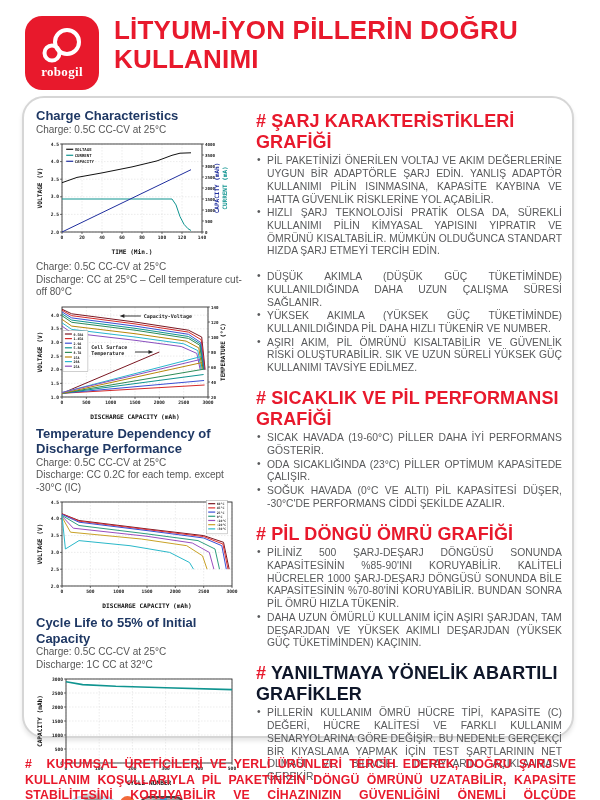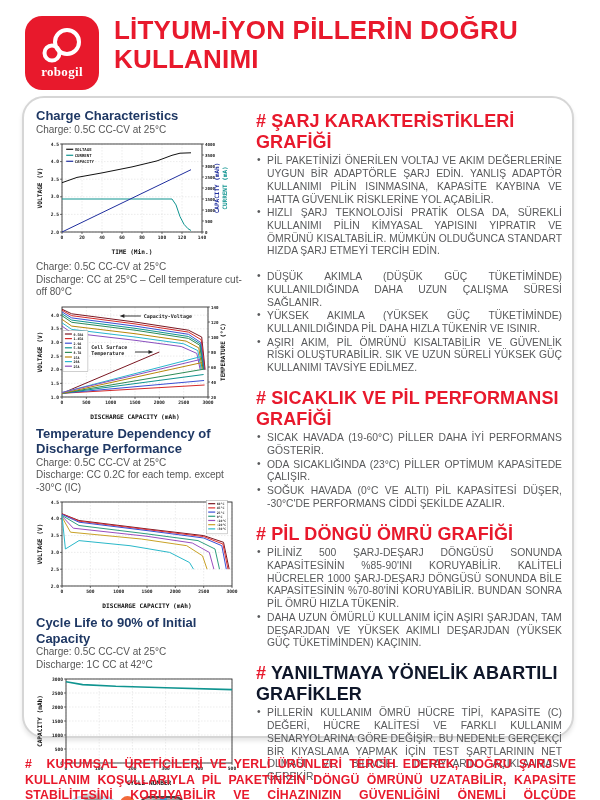--- a/index.html
+++ b/index.html
@@ -323,23 +323,23 @@
             <line x1="172.2" y1="24.48" x2="179.2" y2="24.48" stroke="#9a4fbf" stroke-width="1.2"></line>
             <text x="180.7" y="25.98" font-size="3.2" font-weight="bold" fill="#222" font-family="DejaVu Sans Mono, monospace">-10°C</text>
             <line x1="172.2" y1="28.68" x2="179.2" y2="28.68" stroke="#c9a227" stroke-width="1.2"></line>
             <text x="180.7" y="30.18" font-size="3.2" font-weight="bold" fill="#222" font-family="DejaVu Sans Mono, monospace">-20°C</text>
             <line x1="172.2" y1="32.88" x2="179.2" y2="32.88" stroke="#2ab8c9" stroke-width="1.2"></line>
             <text x="180.7" y="34.38" font-size="3.2" font-weight="bold" fill="#222" font-family="DejaVu Sans Mono, monospace">-30°C</text>
           </svg>
       </div>
 
       <div class="chart-block">
-        <div class="chart-title">Cycle Life to 90% of Initial Capacity</div>
+        <div class="chart-title">Cycle Life to 55% of Initial Capacity</div>
         <div class="chart-sub">Charge: 0.5C CC-CV at 25°C</div>
-        <div class="chart-sub">Discharge: 1C CC at 42°C</div>
+        <div class="chart-sub">Discharge: 1C CC at 32°C</div>
         <svg class="chart" id="c4" width="204" height="114" viewBox="0 0 204 114">
             <line x1="30" y1="6" x2="30" y2="90" stroke="#cfcfcf" stroke-width="0.4" stroke-dasharray="1.5,1.5"></line>
             <line x1="63.2" y1="6" x2="63.2" y2="90" stroke="#cfcfcf" stroke-width="0.4" stroke-dasharray="1.5,1.5"></line>
             <line x1="96.4" y1="6" x2="96.4" y2="90" stroke="#cfcfcf" stroke-width="0.4" stroke-dasharray="1.5,1.5"></line>
             <line x1="129.6" y1="6" x2="129.6" y2="90" stroke="#cfcfcf" stroke-width="0.4" stroke-dasharray="1.5,1.5"></line>
             <line x1="162.8" y1="6" x2="162.8" y2="90" stroke="#cfcfcf" stroke-width="0.4" stroke-dasharray="1.5,1.5"></line>
             <line x1="196" y1="6" x2="196" y2="90" stroke="#cfcfcf" stroke-width="0.4" stroke-dasharray="1.5,1.5"></line>
             <line x1="30" y1="90" x2="196" y2="90" stroke="#cfcfcf" stroke-width="0.4" stroke-dasharray="1.5,1.5"></line>
             <line x1="30" y1="76" x2="196" y2="76" stroke="#cfcfcf" stroke-width="0.4" stroke-dasharray="1.5,1.5"></line>
             <line x1="30" y1="62" x2="196" y2="62" stroke="#cfcfcf" stroke-width="0.4" stroke-dasharray="1.5,1.5"></line>
@@ -441,21 +441,21 @@
         <section>
           <h2><span class="hash">#</span><span class="t-red"> ŞARJ KARAKTERİSTİKLERİ GRAFİĞİ</span></h2>
           <ul>
             <li>PİL PAKETİNİZİ ÖNERİLEN VOLTAJ VE AKIM DEĞERLERİNE UYGUN BİR ADAPTÖRLE ŞARJ EDİN. YANLIŞ ADAPTÖR KULLANIMI PİLİN ISINMASINA, KAPASİTE KAYBINA VE HATTA GÜVENLİK RİSKLERİNE YOL AÇABİLİR.</li>
             <li>HIZLI ŞARJ TEKNOLOJİSİ PRATİK OLSA DA, SÜREKLİ KULLANIMI PİLİN KİMYASAL YAPISINI YIPRATIR VE ÖMRÜNÜ KISALTABİLİR. MÜMKÜN OLDUĞUNCA STANDART HIZDA ŞARJ ETMEYİ TERCİH EDİN.</li>
           </ul>
         </section>
         <section>
           <ul>
             <li>DÜŞÜK AKIMLA (DÜŞÜK GÜÇ TÜKETİMİNDE) KULLANILDIĞINDA DAHA UZUN ÇALIŞMA SÜRESİ SAĞLANIR.</li>
-            <li>YÜKSEK AKIMLA (YÜKSEK GÜÇ TÜKETİMİNDE) KULLANILDIĞINDA PİL DAHA HIZLA TÜKENİR VE ISINIR.</li>
+            <li>YÜKSEK AKIMLA (YÜKSEK GÜÇ TÜKETİMİNDE) KULLANILDIĞINDA PİL DAHA HIZLI TÜKENİR VE NUMBER.</li>
             <li>AŞIRI AKIM, PİL ÖMRÜNÜ KISALTABİLİR VE GÜVENLİK RİSKİ OLUŞTURABİLİR. SIK VE UZUN SÜRELİ YÜKSEK GÜÇ KULLANIMI TAVSİYE EDİLMEZ.</li>
           </ul>
         </section>
         <section>
           <h2><span class="hash">#</span><span class="t-red"> SICAKLIK VE PİL PERFORMANSI GRAFİĞİ</span></h2>
           <ul>
             <li>SICAK HAVADA (19-60°C) PİLLER DAHA İYİ PERFORMANS GÖSTERİR.</li>
             <li>ODA SICAKLIĞINDA (23°C) PİLLER OPTİMUM KAPASİTEDE ÇALIŞIR.</li>
             <li>SOĞUK HAVADA (0°C VE ALTI) PİL KAPASİTESİ DÜŞER, -30°C'DE PERFORMANS CİDDİ ŞEKİLDE AZALIR.</li>
           </ul>

